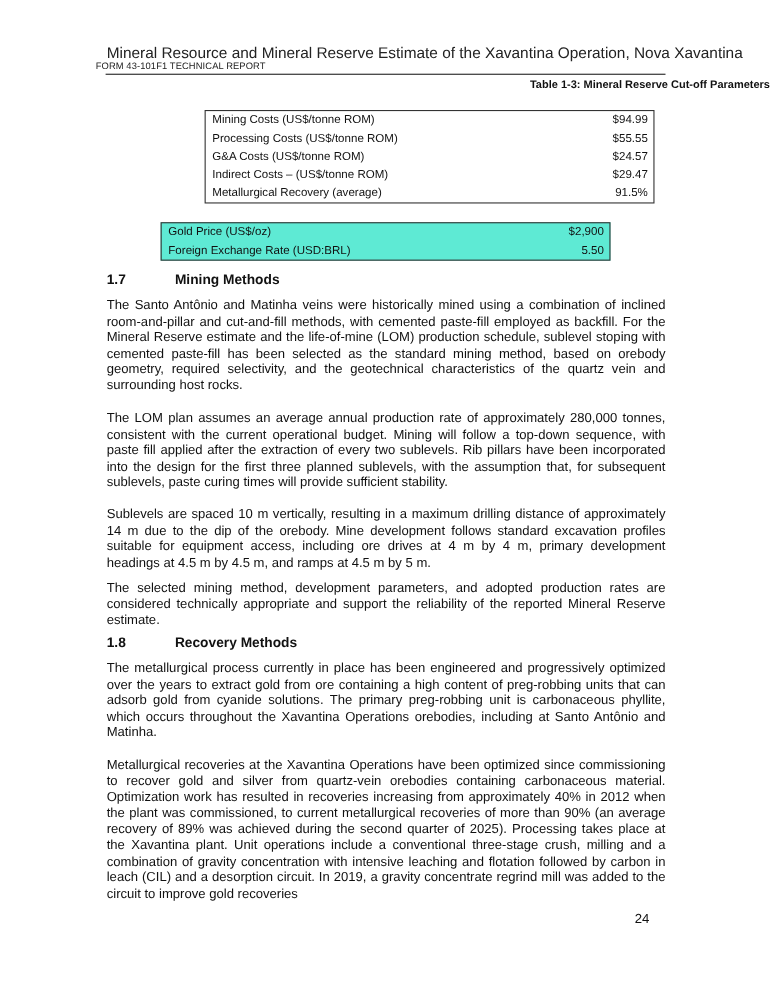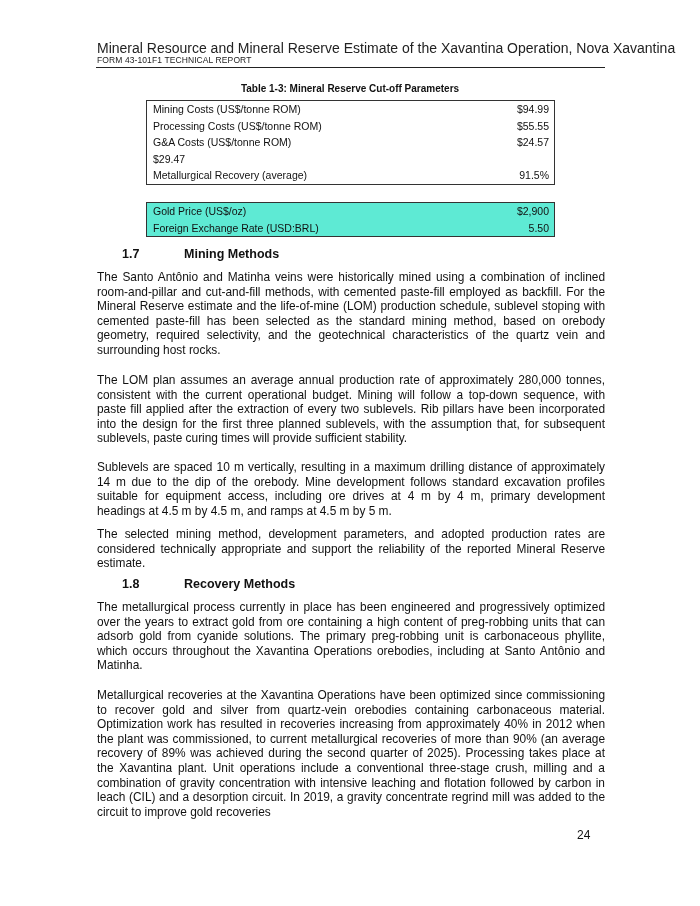--- a/index.html
+++ b/index.html
@@ -1,28 +1,28 @@
 <!DOCTYPE html>
 <html><head>
 <meta charset="utf-8">
 <style>
   html, body { margin: 0; padding: 0; background: #ffffff; }
   body { width: 700px; height: 906px; position: relative; overflow: hidden; font-family: "Liberation Sans", sans-serif; color: #111; }
   .page { position: absolute; left: 0; top: 0; width: 700px; height: 906px; }
   .hdr-title { position: absolute; left: 97px; top: 40px; font-size: 14px; color: #222; letter-spacing: 0; }
-  .hdr-sub { position: absolute; left: 97px; top: 55px; font-size: 8.5px; color: #222; letter-spacing: 0.1px; text-align: right; }
+  .hdr-sub { position: absolute; left: 87px; top: 55px; font-size: 8.5px; color: #222; letter-spacing: 0.1px; text-align: right; }
   .hdr-rule { position: absolute; left: 96px; top: 67px; width: 509px; height: 0; border-top: 1.5px solid #222; }
-  .table-caption { position: absolute; left: 0; width: 700px; top: 83px; text-align: center; font-size: 10px; font-weight: bold; }
+  .table-caption { position: absolute; left: 0; width: 700px; top: 72px; text-align: right; font-size: 10px; font-weight: bold; }
   .tbl { position: absolute; left: 146px; width: 409px; border: 1.5px solid #333; box-sizing: border-box; }
-  .tbl.t1 { top: 100px; }
+  .tbl.t1 { top: 100px; margin-left: 40px; }
   .tbl.t2 { top: 202px; background: #5eead4; }
   .tbl .row { display: flex; justify-content: space-between; padding: 0 5px 0 6px; font-size: 10.5px; height: 16.6px; line-height: 16.6px; }
   .tbl .row.italic { }
   .sec { position: absolute; left: 97px; font-size: 12.5px; font-weight: bold; }
-  .sec .num { display: inline-block; width: 62px; margin-left: 25px; }
+  .sec .num { display: inline-block; width: 62px; }
   .para { position: absolute; left: 97px; width: 508px; font-size: 11.9px; line-height: 14.6px; text-align: justify; color: #111; }
   .pnum { position: absolute; left: 577px; top: 828px; font-size: 12px; }
 </style>
 </head>
 <body>
 
 <div class="page">
 
   <div class="hdr-title">Mineral Resource and Mineral Reserve Estimate of the Xavantina Operation, Nova Xavantina</div>
   <div class="hdr-sub">FORM 43-101F1 TECHNICAL REPORT</div>
@@ -37,20 +37,21 @@
     </div>
     <div class="row">
       <span>Processing Costs (US$/tonne ROM)</span>
       <span>$55.55</span>
     </div>
     <div class="row">
       <span>G&amp;A Costs (US$/tonne ROM)</span>
       <span>$24.57</span>
     </div>
     <div class="row">
+      <span>Indirect Costs – (US$/tonne ROM)</span>
       <span>$29.47</span>
     </div>
     <div class="row">
       <span>Metallurgical Recovery (average)</span>
       <span>91.5%</span>
     </div>
   </div>
 
   <div class="tbl t2">
     <div class="row">

